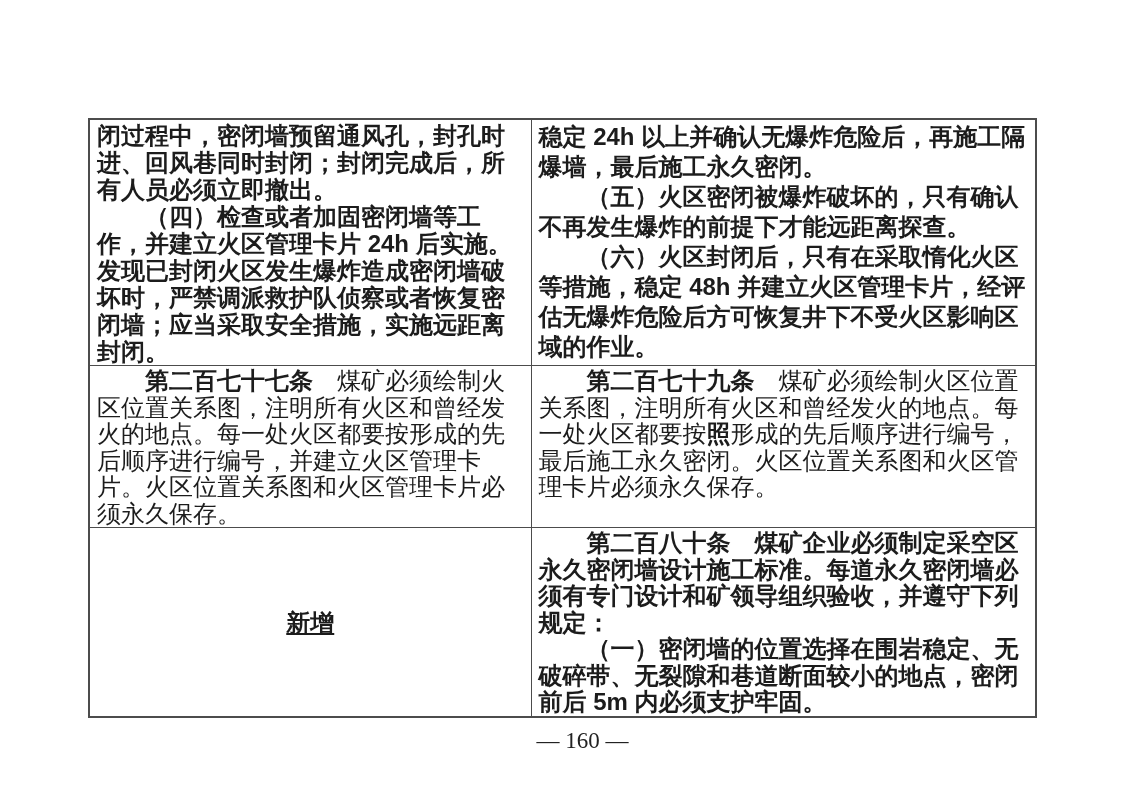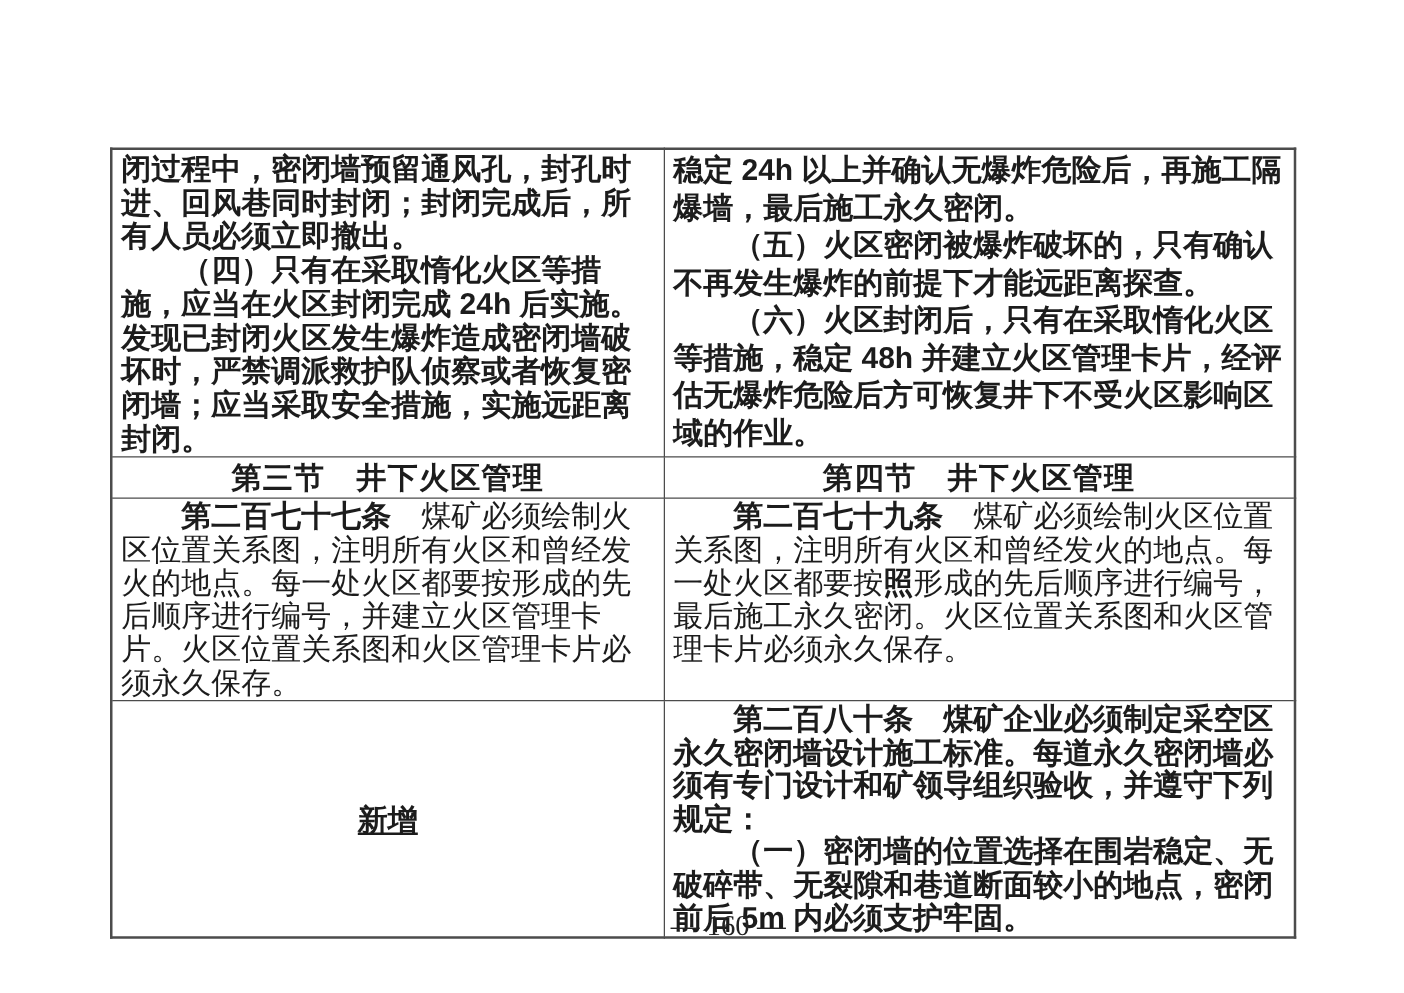--- a/index.html
+++ b/index.html
@@ -92,33 +92,29 @@
 <table class="doc-table">
   <colgroup>
     <col style="width:442px">
     <col style="width:505px">
   </colgroup>
 
   <tbody>
       <tr class="row-closure">
     <td class="old-cell bold-sans">
       <p>闭过程中，密闭墙预留通风孔，封孔时进、回风巷同时封闭；封闭完成后，所有人员必须立即撤出。</p>
-      <p class="indent">（四）只有在采取惰化火区等措施，应当在火区封闭完成 24h 后实施。发现已封闭火区发生爆炸造成密闭墙破坏时，严禁调派救护队侦察或者恢复密闭墙；应当采取安全措施，实施远距离封闭。</p>
+      <p class="indent">（四）检查或者加固密闭墙等工作，并建立火区管理卡片 24h 后实施。发现已封闭火区发生爆炸造成密闭墙破坏时，严禁调派救护队侦察或者恢复密闭墙；应当采取安全措施，实施远距离封闭。</p>
     </td>
     <td class="new-cell bold-sans">
       <p>稳定 24h 以上并确认无爆炸危险后，再施工隔爆墙，最后施工永久密闭。</p>
       <p class="indent">（五）火区密闭被爆炸破坏的，只有确认不再发生爆炸的前提下才能远距离探查。</p>
       <p class="indent">（六）火区封闭后，只有在采取惰化火区等措施，稳定 48h 并建立火区管理卡片，经评估无爆炸危险后方可恢复井下不受火区影响区域的作业。</p>
     </td>
   </tr>
 
-  <tr class="row-section">
-    <td class="section-cell">第三节　井下火区管理</td>
-    <td class="section-cell">第四节　井下火区管理</td>
-  </tr>
 
   <tr class="row-article">
     <td class="kai">
       <p class="indent"><span class="art">第二百七十七条</span><span>　煤矿必须绘制火区位置关系图，注明所有火区和曾经发火的地点。每一处火区都要按形成的先后顺序进行编号，并建立火区管理卡片。火区位置关系图和火区管理卡片必须永久保存。</span></p>
     </td>
     <td class="kai">
       <p class="indent"><span class="art">第二百七十九条</span><span>　煤矿必须绘制火区位置关系图，注明所有火区和曾经发火的地点。每一处火区都要按</span><span class="emph">照</span><span>形成的先后顺序进行编号，最后施工永久密闭。火区位置关系图和火区管理卡片必须永久保存。</span></p>
     </td>
   </tr>
 

